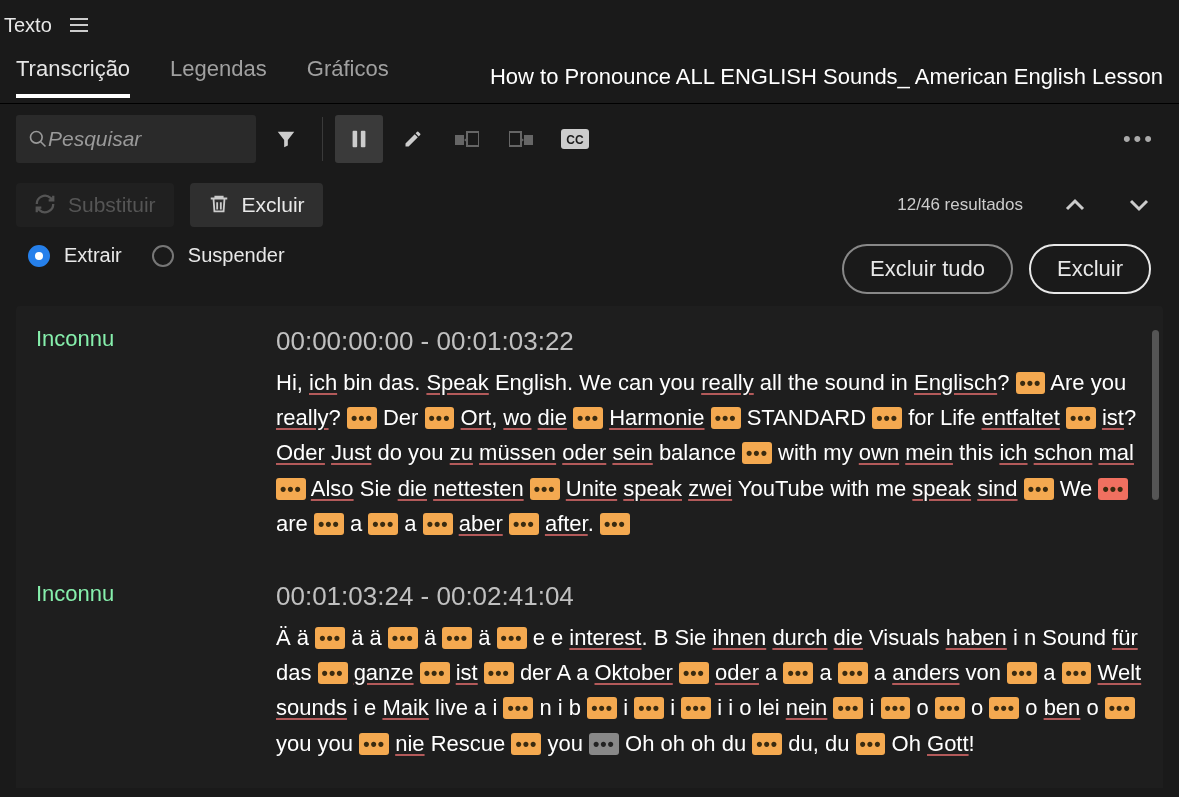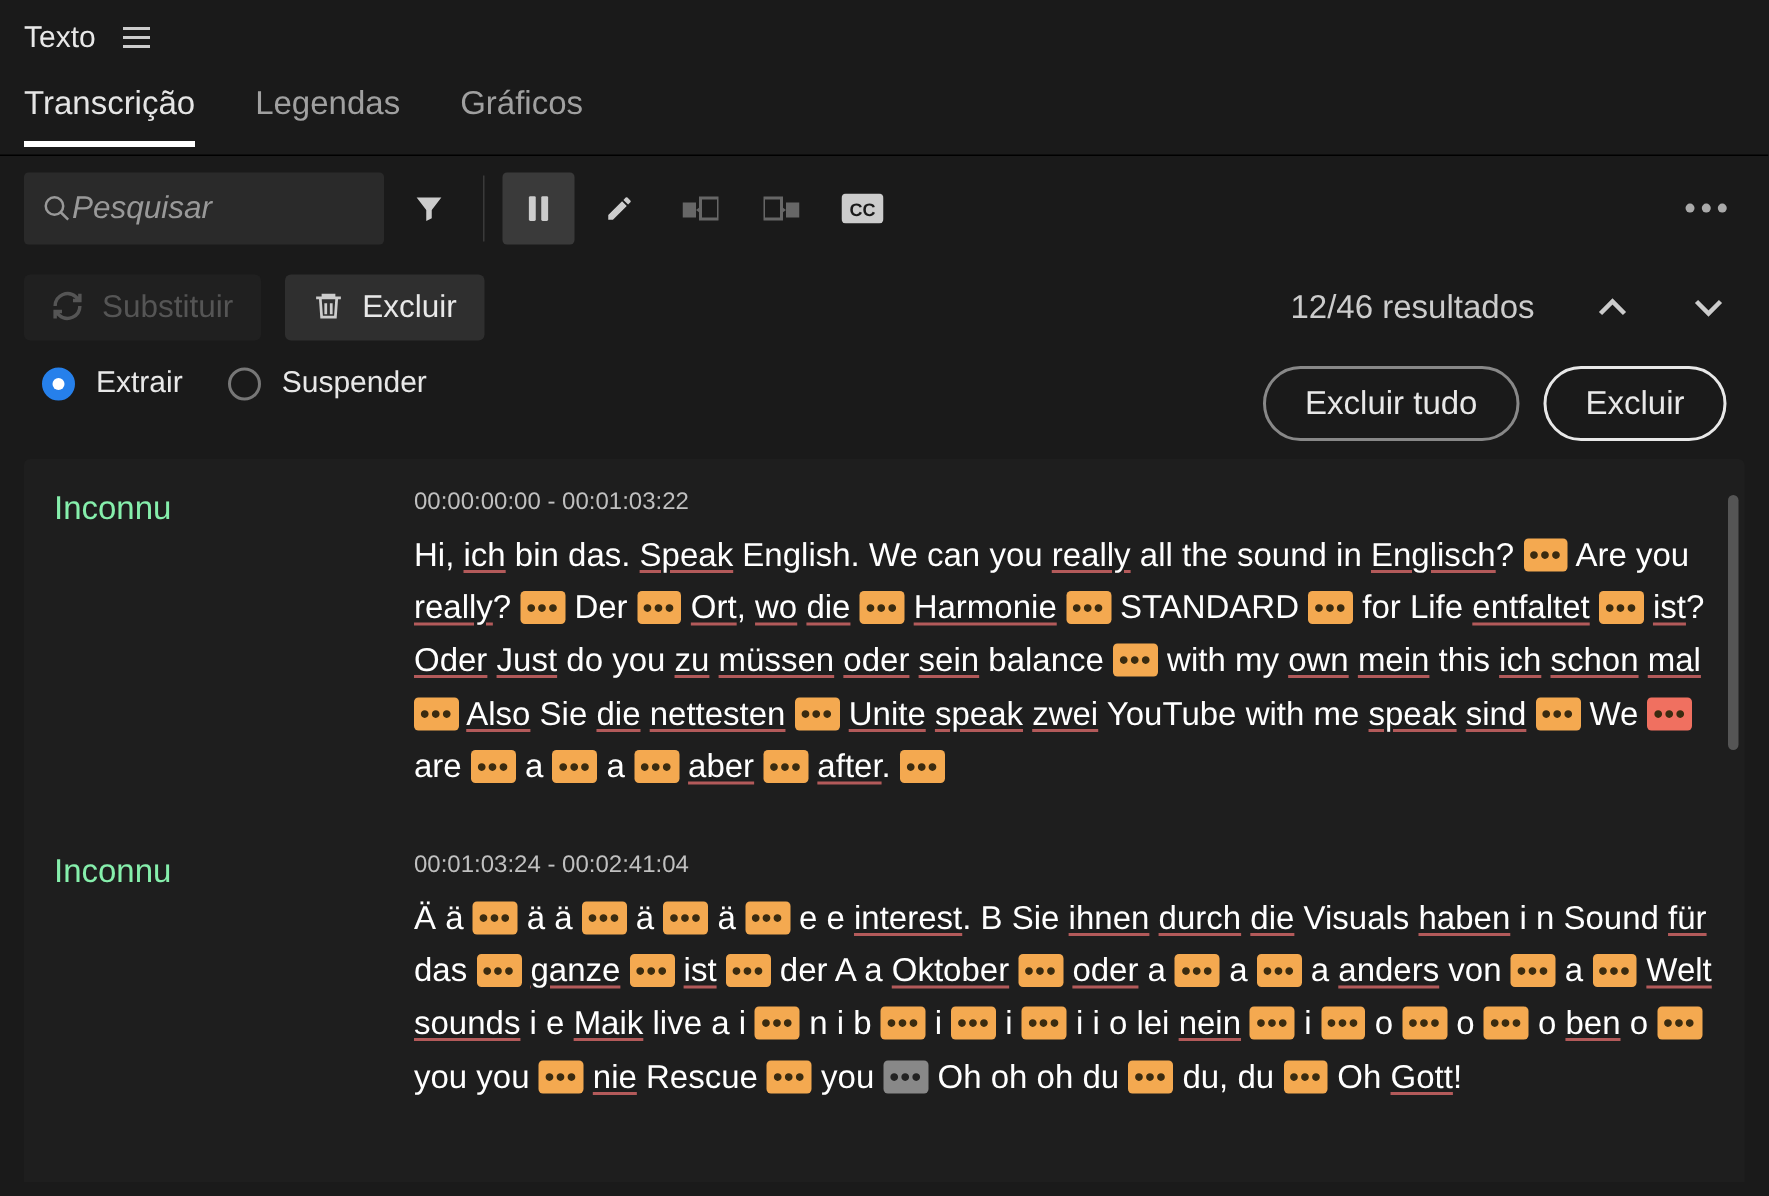--- a/index.html
+++ b/index.html
@@ -8,21 +8,21 @@
     color: #e8e8e8;
     font-family: -apple-system, BlinkMacSystemFont, "Segoe UI", sans-serif;
     font-size: 20px;
     width: 1179px;
     height: 797px;
     overflow: hidden;
   }
   .panel-header {
     display: flex;
     align-items: center;
-    padding: 6px 16px;
+    padding: 6px 4px;
     gap: 18px;
     height: 50px;
   }
   .hamburger { width: 18px; height: 14px; cursor: pointer; display:flex; flex-direction:column; justify-content:space-between;}
   .hamburger span { display:block; height:2px; background:#ccc;}
   .tab-bar {
     display: flex;
     align-items: center;
     padding: 0 16px;
     height: 54px;
@@ -79,21 +79,21 @@
   .pill-btn {
     display:flex;
     gap:12px;
     padding: 10px 18px;
     border-radius: 4px;
     cursor:pointer;
     font-size: 21px;
   }
   .pill-btn.disabled { color:#555; background: #202020;}
   .pill-btn.enabled { color:#e8e8e8; background:#2f2f2f;}
-  .result-count { margin-left:auto; color:#ccc; font-size:22px; margin-right: 12px;}
+  .result-count { margin-left:auto; color:#ccc; font-size:17px; margin-right: 12px;}
   .nav-arrow { color:#aaa; cursor:pointer; padding: 4px 14px;}
   .radio-bar {
     display:flex;
     align-items:flex-start;
     padding: 8px 28px;
     gap: 30px;
     height: 62px;
   }
   .radio-group { display:flex; align-items:center; gap:14px; cursor:pointer;}
   .radio-outer {
@@ -118,21 +118,21 @@
     padding: 8px 16px 16px 16px;
   }
   .transcript-inner {
     background:#1e1e1e;
     border-radius: 4px;
     padding: 20px;
   }
   .segment { display:flex; margin-bottom: 40px;}
   .speaker-col { width: 240px; flex-shrink:0; color:#86efac; font-size:22px;}
   .text-col { flex:1;}
-  .timecode { color:#c0c0c0; font-size:16px; margin-bottom: 8px;}
+  .timecode { color:#c0c0c0; font-size:26px; margin-bottom: 8px;}
   .trans-text { color:#fff; font-size:22px; line-height: 1.6;}
   .ul { text-decoration: underline; text-decoration-color:#b35a5a; text-underline-offset: 3px;}
   .chip {
     display:inline-block;
     background:#f4a950;
     color:#3a2b10;
     border-radius:3px;
     padding: 0 4px;
     font-size:18px;
     line-height:22px;
@@ -162,20 +162,21 @@
     <span></span>
       <span></span>
       <span></span>
   </div>
 </div>
 
 <div class="tab-bar">
   <div class="tab active">Transcrição</div>
   <div class="tab">Legendas</div>
   <div class="tab">Gráficos</div>
+  <div class="project-name">How to Pronounce ALL ENGLISH Sounds_ American English Lesson</div>
 </div>
 
 <div class="toolbar">
   <div class="search-box">
     <svg width="22" height="22" viewBox="0 0 24 24" fill="none" stroke="#999" stroke-width="2">
         <circle cx="10" cy="10" r="7"></circle>
         <line x1="21" y1="21" x2="15" y2="15"></line>
       </svg>
     <input type="text" placeholder="Pesquisar" style="">
   </div>

